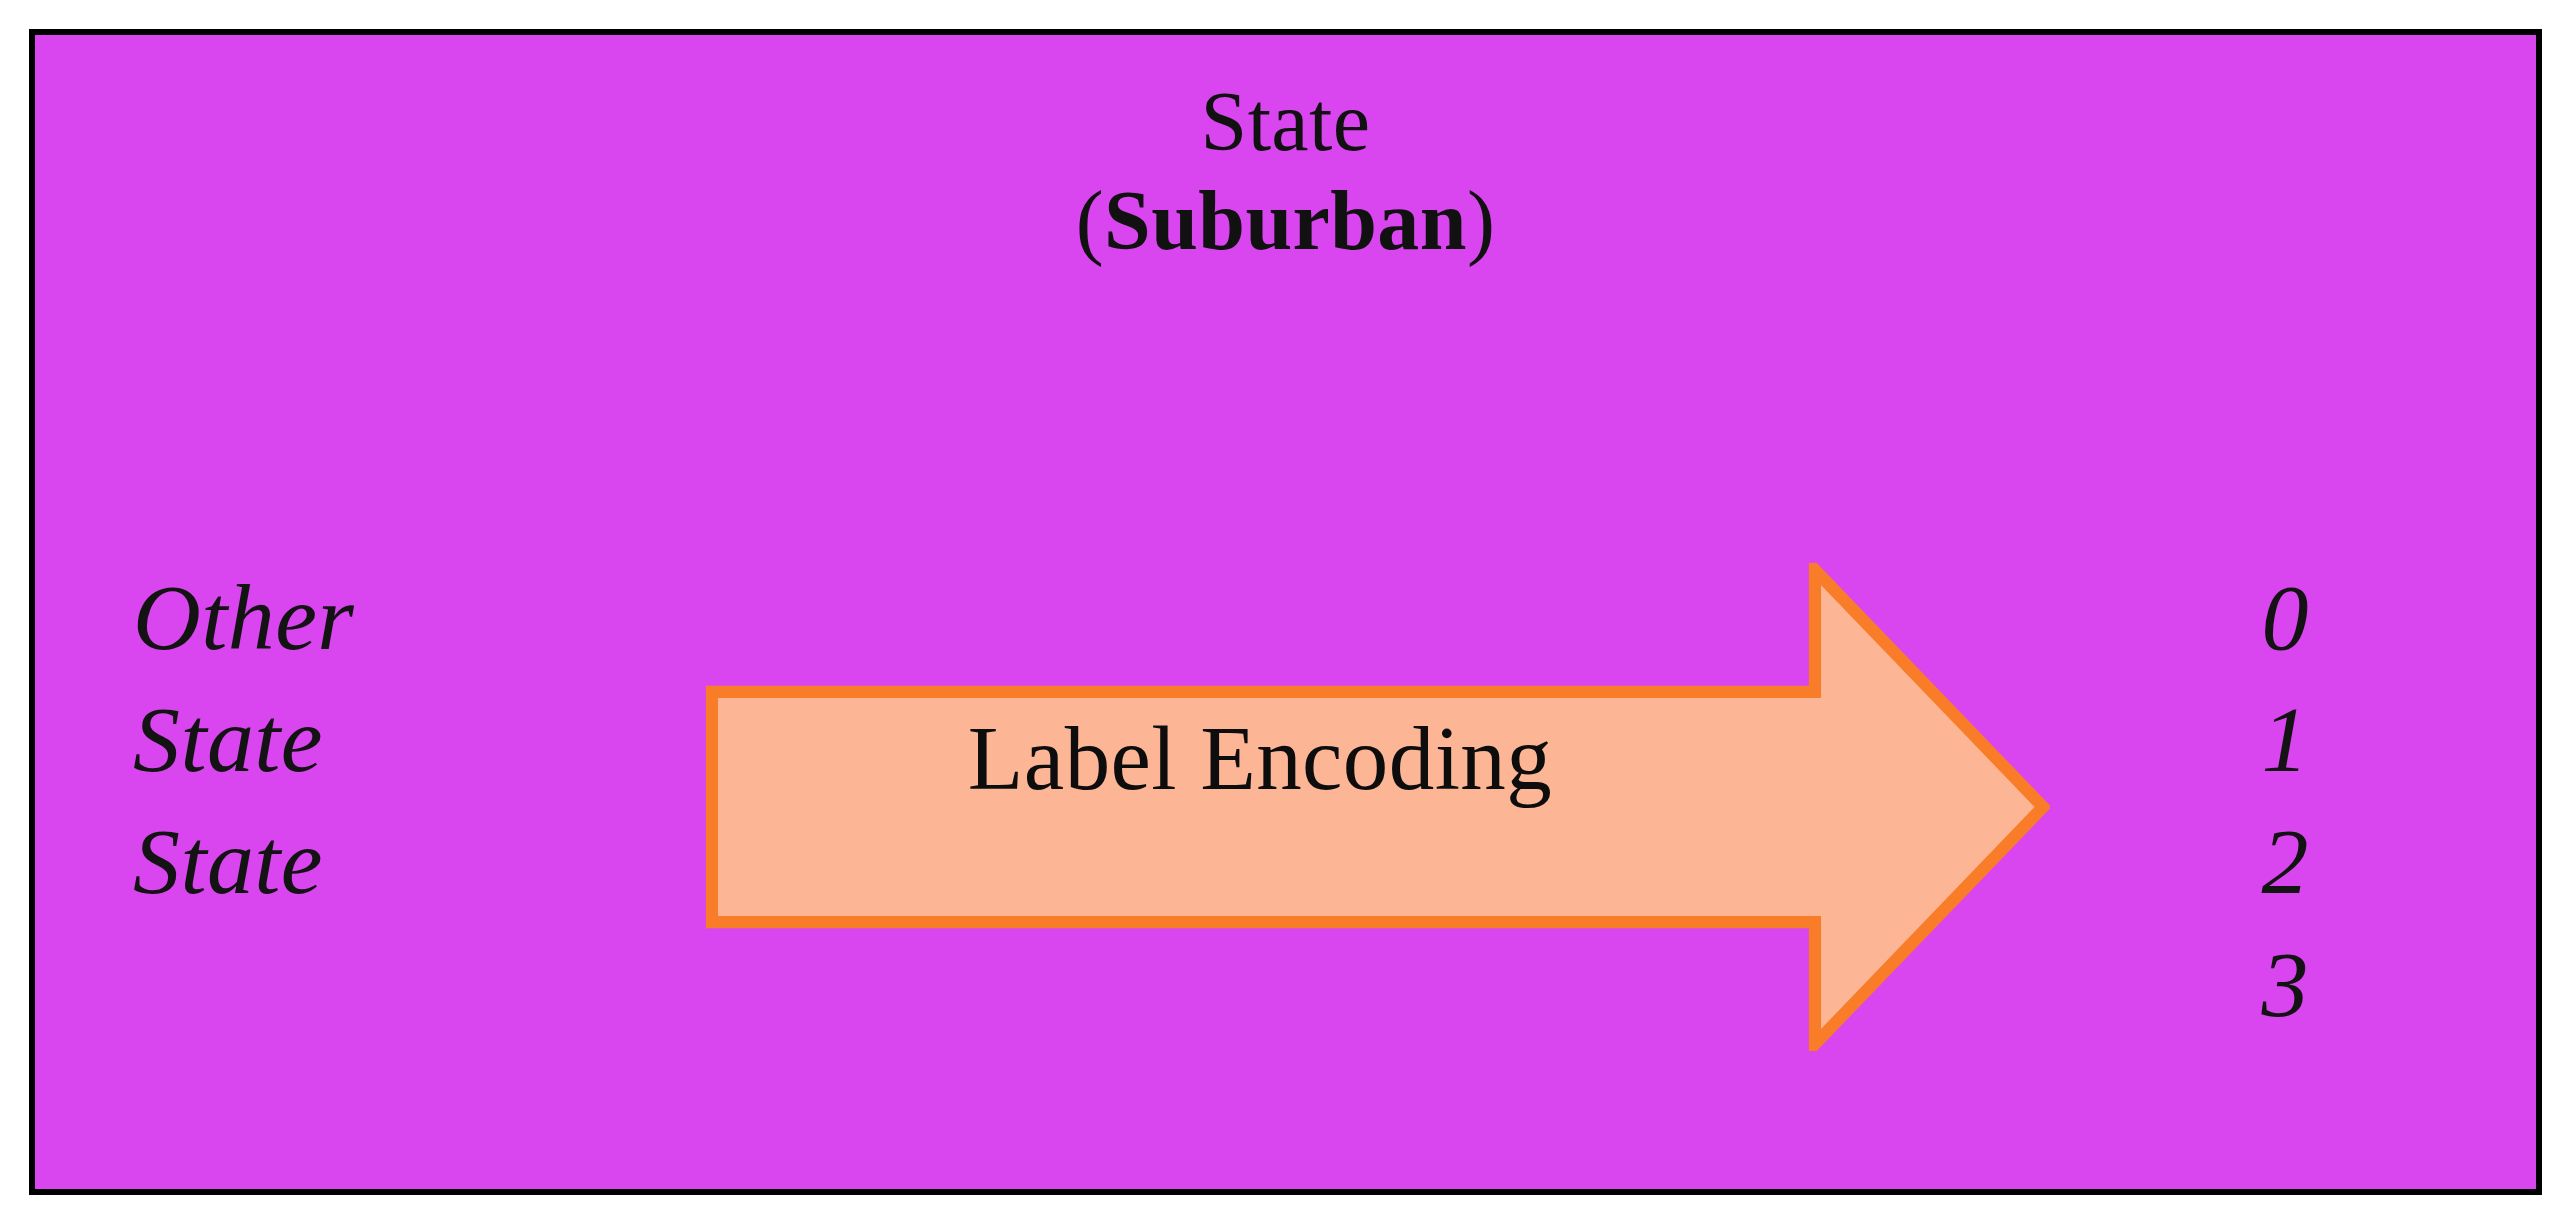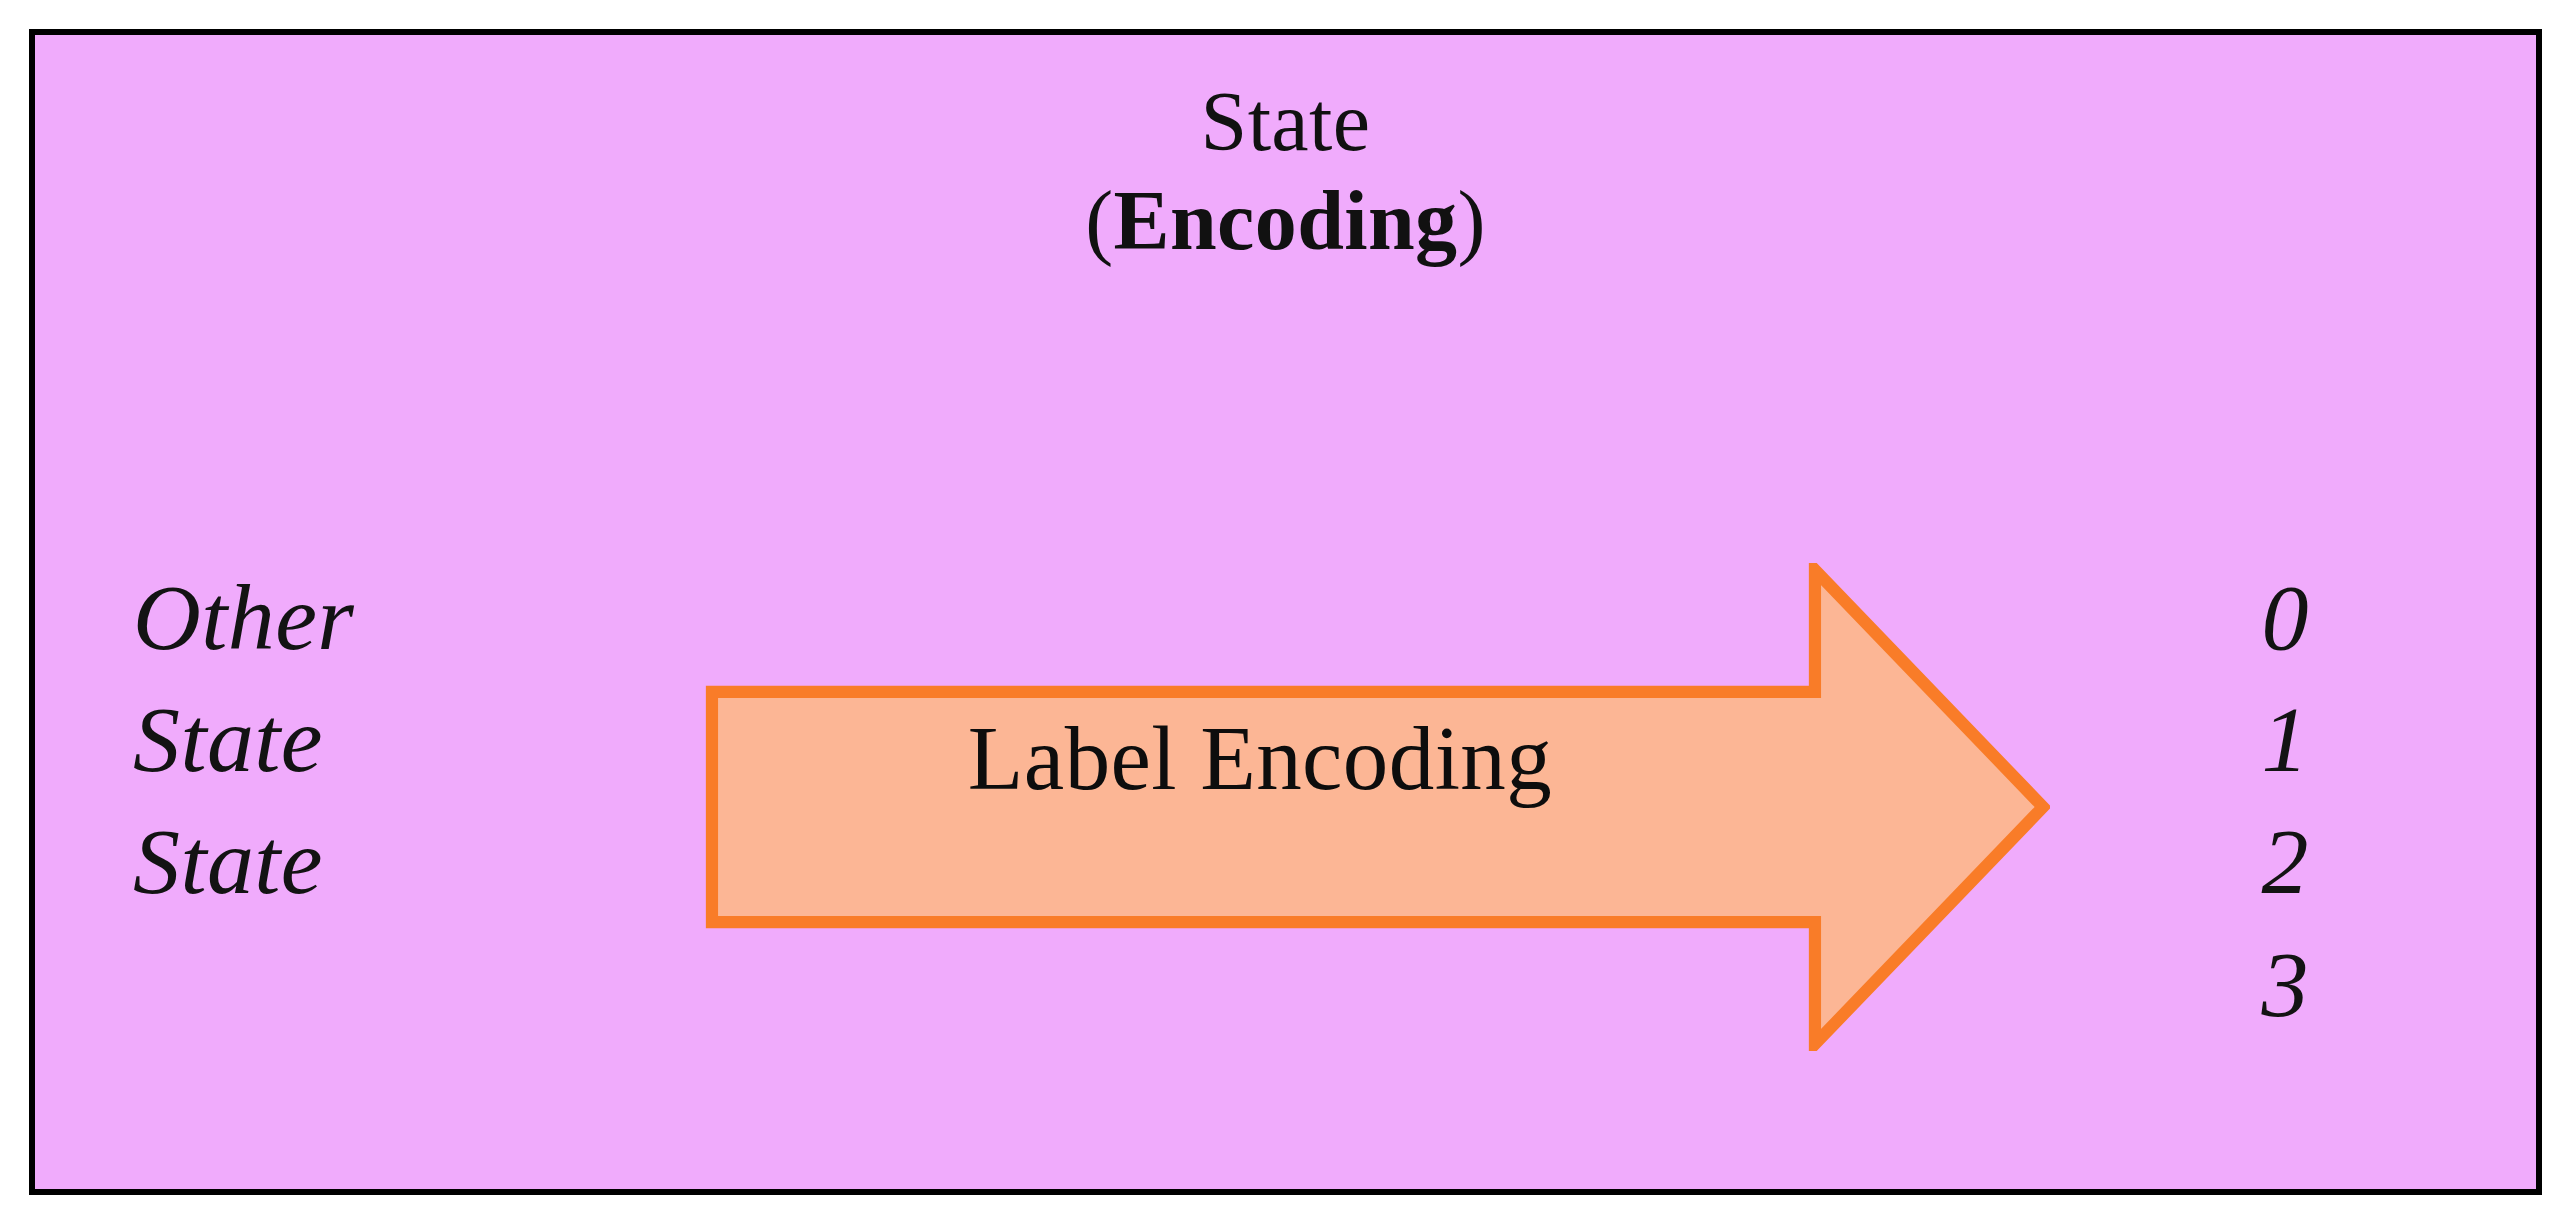--- a/index.html
+++ b/index.html
@@ -20,21 +20,21 @@
 
   
   #frame {
     position: absolute;
     left: 29px;
     top: 29px;
     width: 2513px;
     height: 1166px;
     box-sizing: border-box;
     border: 6.1px solid #000000;
-    background: #f0abfc;
+    background: #d946ef;
   }
 
   
   #title-block {
     position: absolute;
     left: 0;
     top: 37px;
     width: 100%;
     text-align: center;
     line-height: 1.18;
@@ -121,21 +121,21 @@
 </style>
 </head>
 <body>
 
 <div id="canvas">
 
   <div id="frame">
 
     <div id="title-block">
       <span class="title-line">State</span>
-      <span id="title-subline" class="title-line"><span>(</span><span class="bold-code">Encoding</span><span>)</span></span>
+      <span id="title-subline" class="title-line"><span>(</span><span class="bold-code">Suburban</span><span>)</span></span>
     </div>
 
     <div id="left-column">
       <div class="category-label">Other</div>
       <div class="category-label">State</div>
       <div class="category-label">State</div>
     </div>
 
     <div id="right-column">
       <div class="code-value">0</div>

